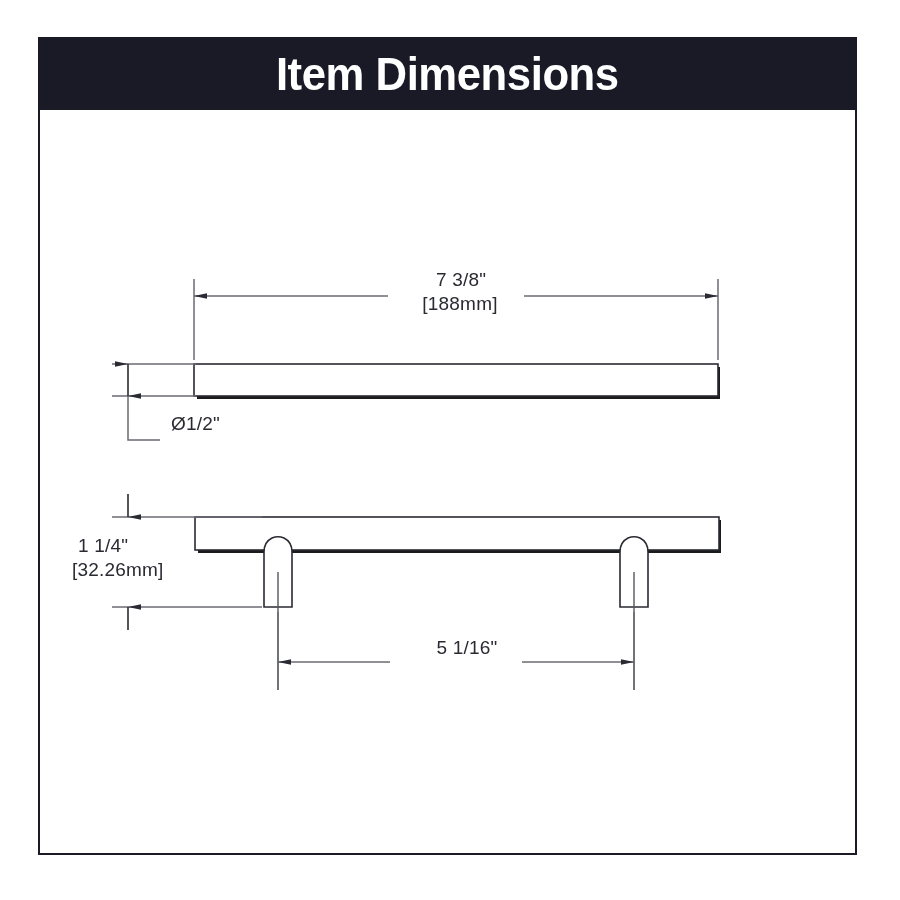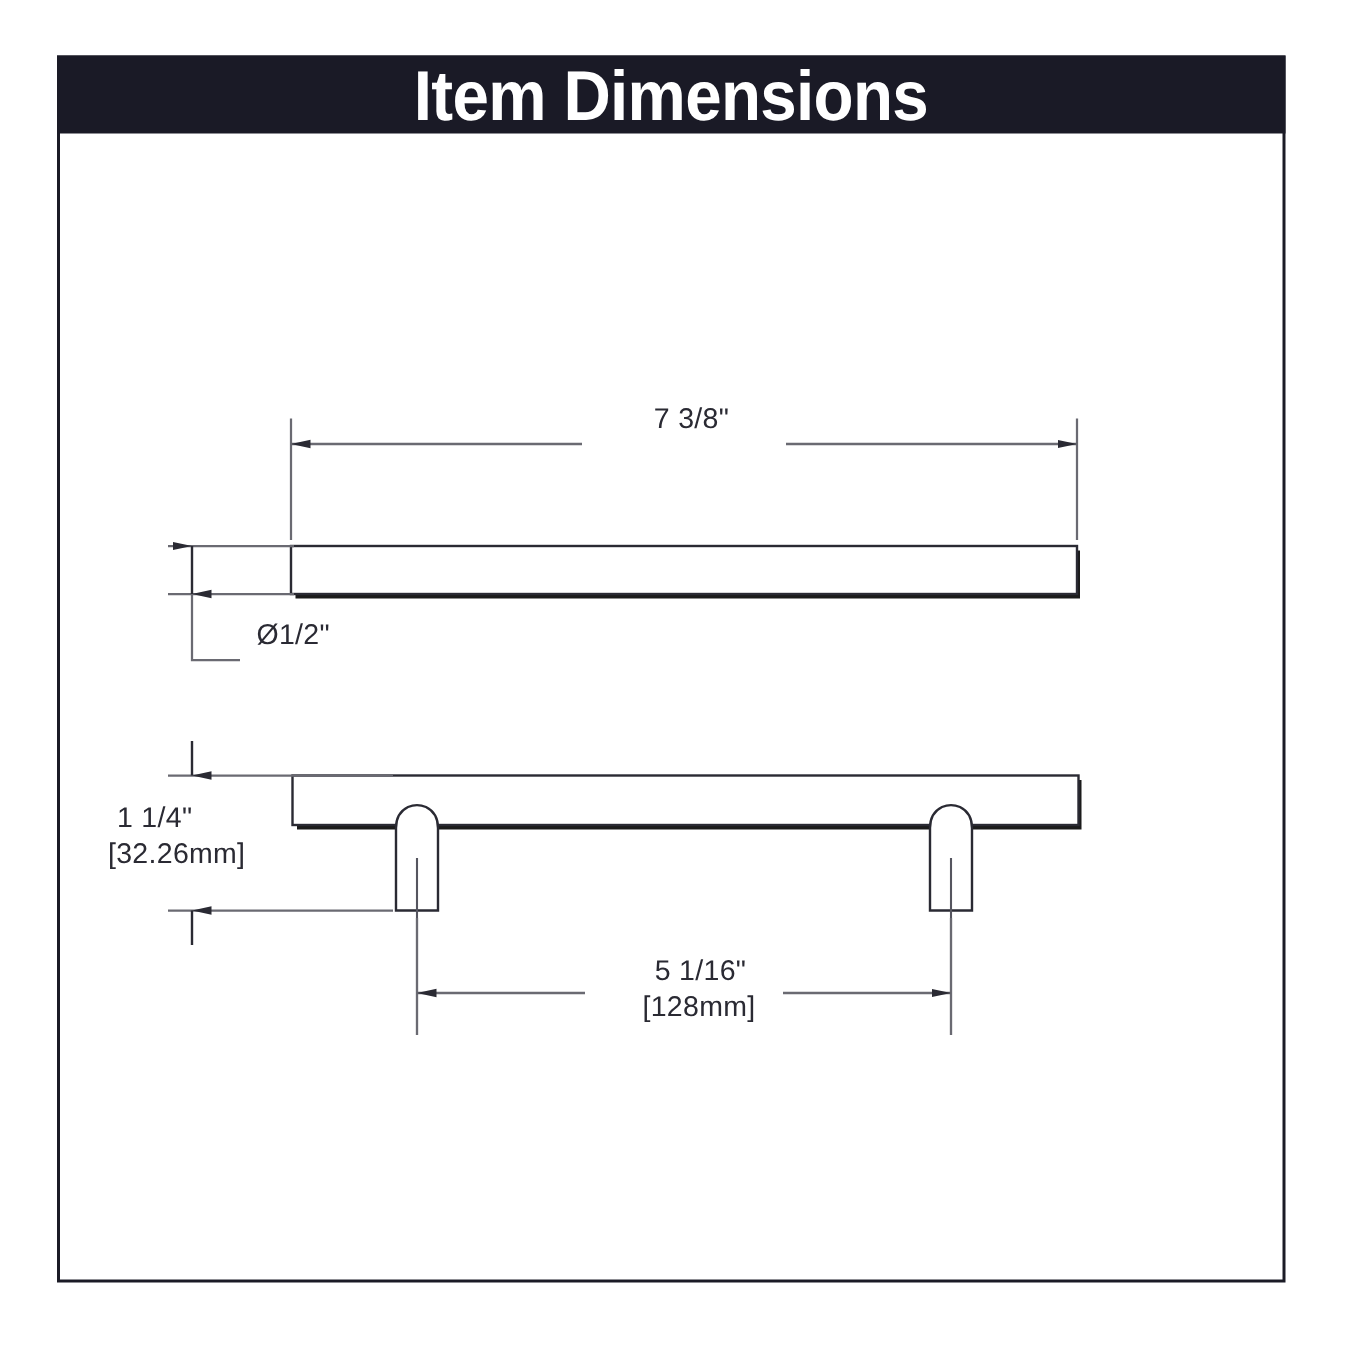--- a/index.html
+++ b/index.html
@@ -30,21 +30,21 @@
     box-sizing: border-box;
     background: #ffffff;
   }
 
   
   .title-banner {
     position: absolute;
     left: 38px;
     top: 37px;
     width: 819px;
-    height: 52px;
+    height: 73px;
     background: #1a1a26;
     display: flex;
     align-items: center;
     justify-content: center;
     box-sizing: border-box;
   }
   .title-text {
     color: #ffffff;
     font-family: "Liberation Sans", sans-serif;
     font-size: 47px;
@@ -188,29 +188,29 @@
       <line x1="278" y1="612" x2="278" y2="690" stroke="#6a6a72" stroke-width="1.5"></line>
       <line x1="634" y1="612" x2="634" y2="690" stroke="#6a6a72" stroke-width="1.5"></line>
 
       <line x1="278" y1="662" x2="390" y2="662" stroke="#6a6a72" stroke-width="1.6" marker-start="url(#arrL)"></line>
       <line x1="522" y1="662" x2="634" y2="662" stroke="#6a6a72" stroke-width="1.6" marker-end="url(#arrR)"></line>
     </g>
   </svg>
 
   <div class="dim-label center label-top">
     <span class="ln ln1">7 3/8"</span>
+    <span class="ln ln2">[188mm]</span>
   </div>
 
   <div class="dim-label left label-dia">
     <span class="ln ln1">Ø1/2"</span>
   </div>
 
   <div class="dim-label left label-height">
     <span class="ln ln1">1 1/4"</span>
     <span class="ln ln2">[32.26mm]</span>
   </div>
 
   <div class="dim-label center label-cc">
     <span class="ln ln1">5 1/16"</span>
-    <span class="ln ln2">[128mm]</span>
   </div>
 
 </div>
 
 </body></html>

